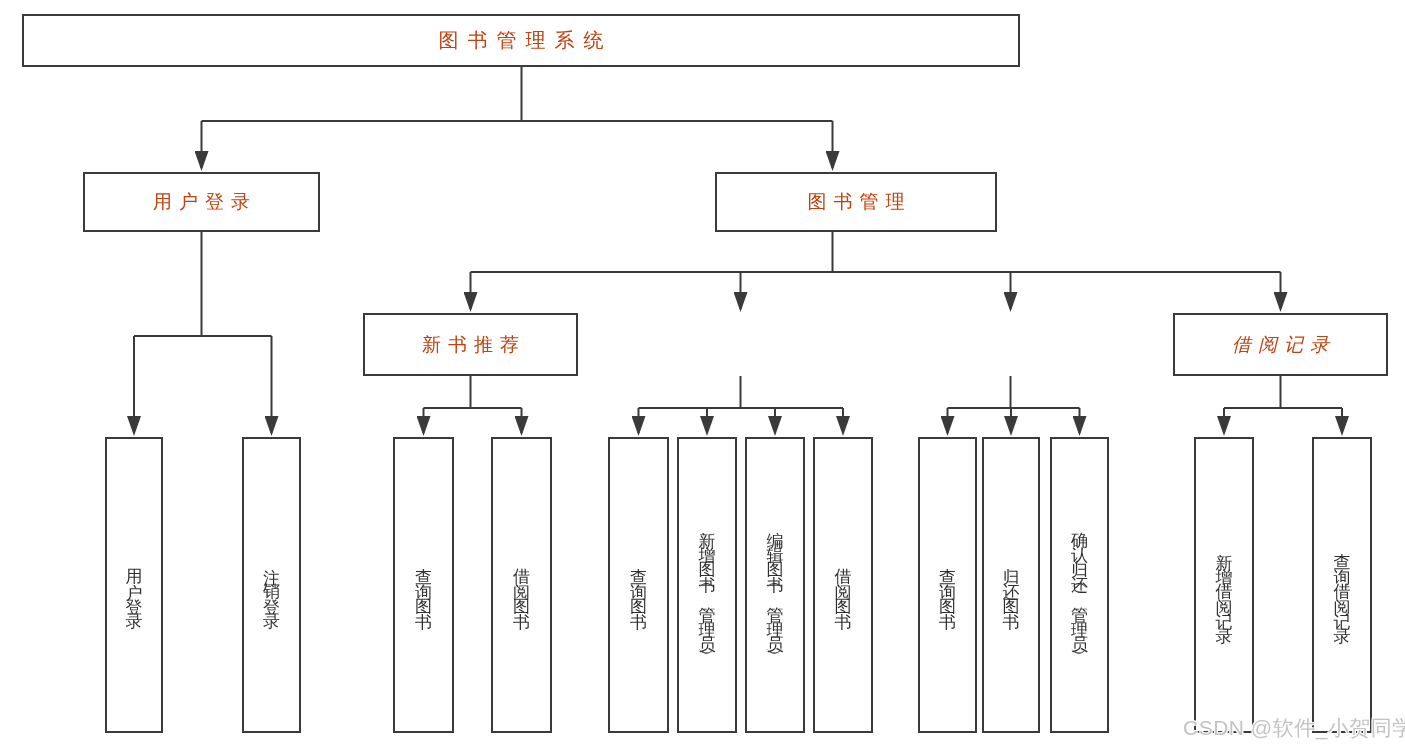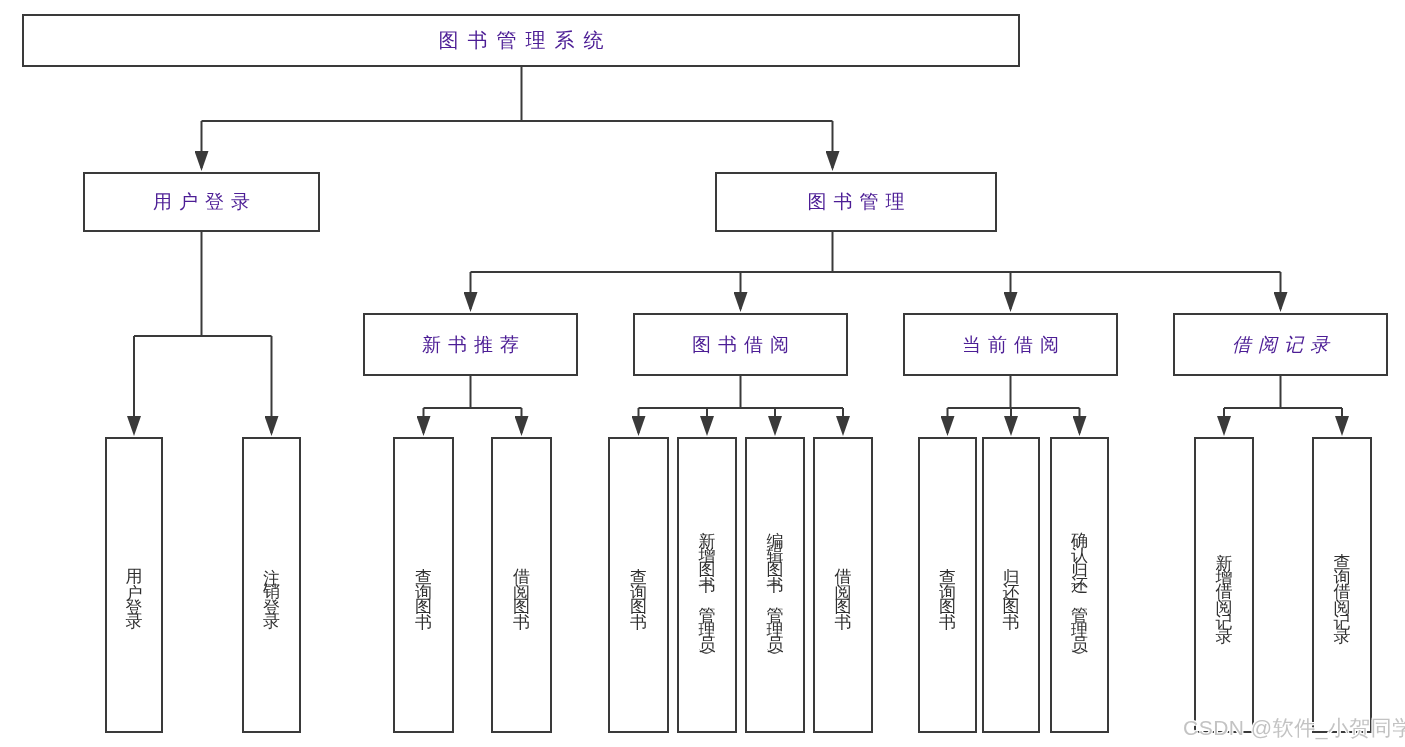--- a/index.html
+++ b/index.html
@@ -6,21 +6,21 @@
   .stage{
     position:relative;width:1405px;height:747px;background:#ffffff;overflow:hidden;
     font-family:"Liberation Sans","DejaVu Sans",sans-serif;color:#2f2f2f;
   }
   svg.connectors{position:absolute;left:0;top:0;z-index:0;}
   .node{
     position:absolute;box-sizing:border-box;background:#ffffff;
     border:2px solid #3a3a3a;display:flex;align-items:center;justify-content:center;
     z-index:1;
   }
-  .node .htext{font-size:19px;letter-spacing:7px;text-indent:7px;white-space:nowrap;color:#4c1d95;}
+  .node .htext{font-size:19px;letter-spacing:7px;text-indent:7px;white-space:nowrap;color:#c2410c;}
   .node.root .htext{font-size:20px;letter-spacing:9px;text-indent:9px;}
   .node .vtext{
     writing-mode:vertical-lr;text-orientation:mixed;
     font-size:17px;letter-spacing:15px;line-height:1;color:#2f2f2f;white-space:nowrap;
   }
   
   .root{left:22px;top:14px;width:998px;height:53px;border-width:2.5px;}
   
   .l2a{left:83px;top:172px;width:237px;height:60px;border-width:2.5px;}
   .l2b{left:715px;top:172px;width:282px;height:60px;border-width:2.5px;}
@@ -119,26 +119,20 @@
   <div class="node l2a">
     <span class="htext">用户登录</span>
   </div>
   <div class="node l2b">
     <span class="htext">图书管理</span>
   </div>
 
   <div class="node l3 l3a">
     <span class="htext">新书推荐</span>
   </div>
-  <div class="node l3 l3b">
-    <span class="htext">图书借阅</span>
-  </div>
-  <div class="node l3 l3c">
-    <span class="htext">当前借阅</span>
-  </div>
   <div class="node l3 l3d">
     <span class="htext">借阅记录</span>
   </div>
 
   <div class="node leaf p1">
     <span class="vtext">用户登录</span>
   </div>
   <div class="node leaf p2">
     <span class="vtext">注销登录</span>
   </div>

